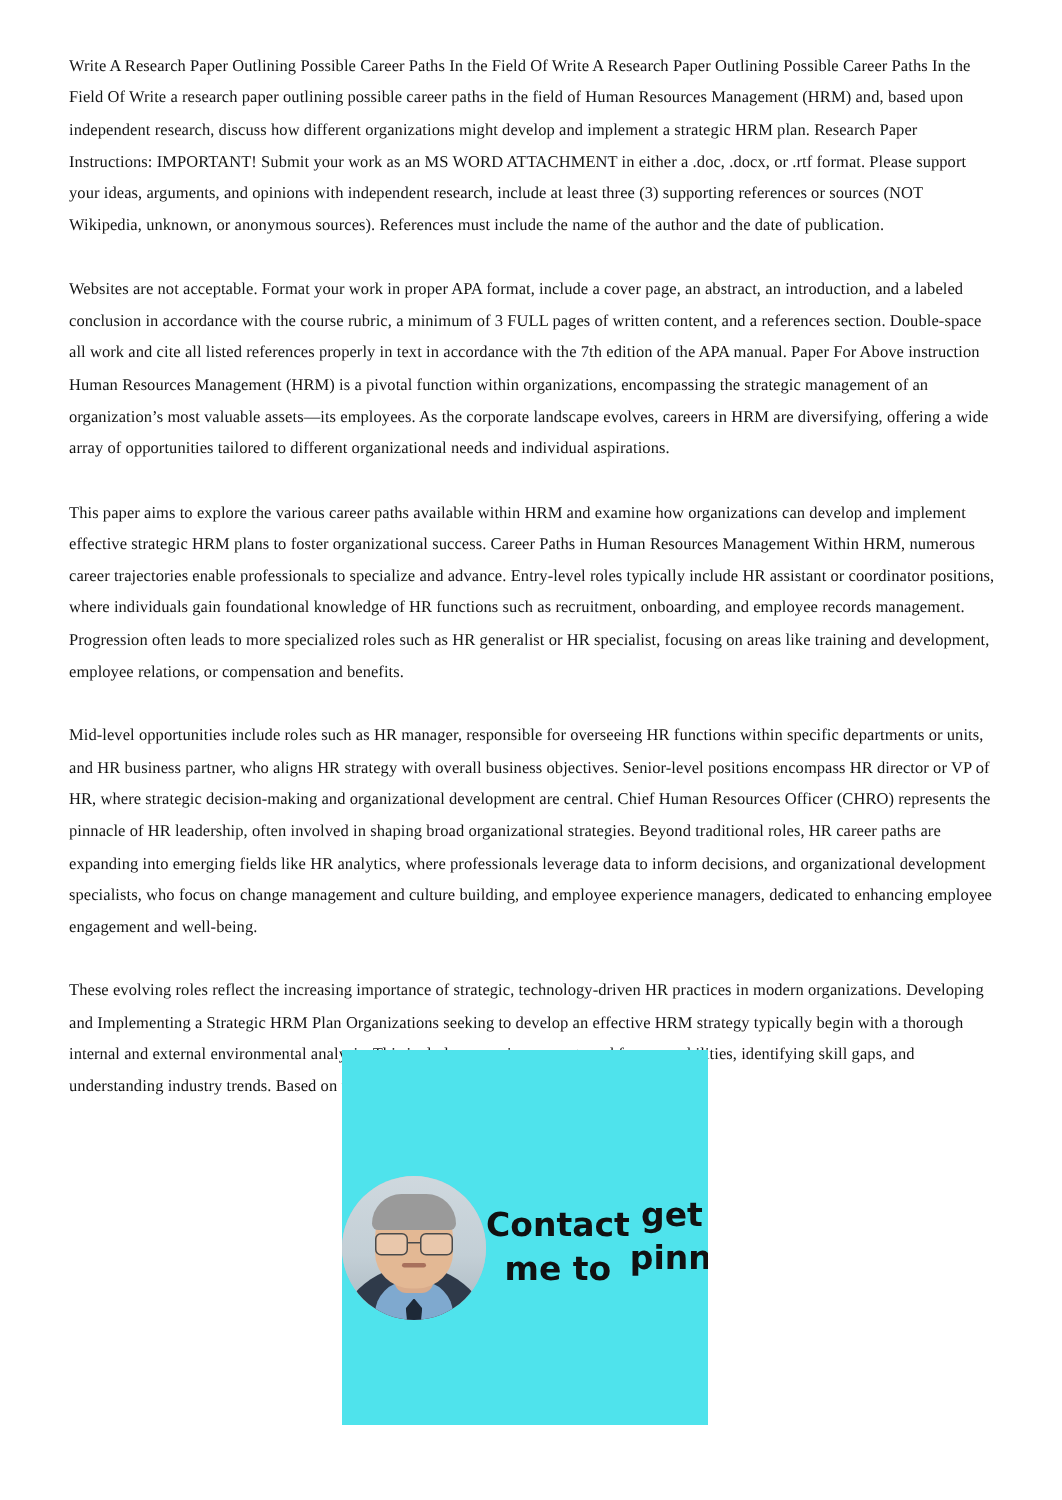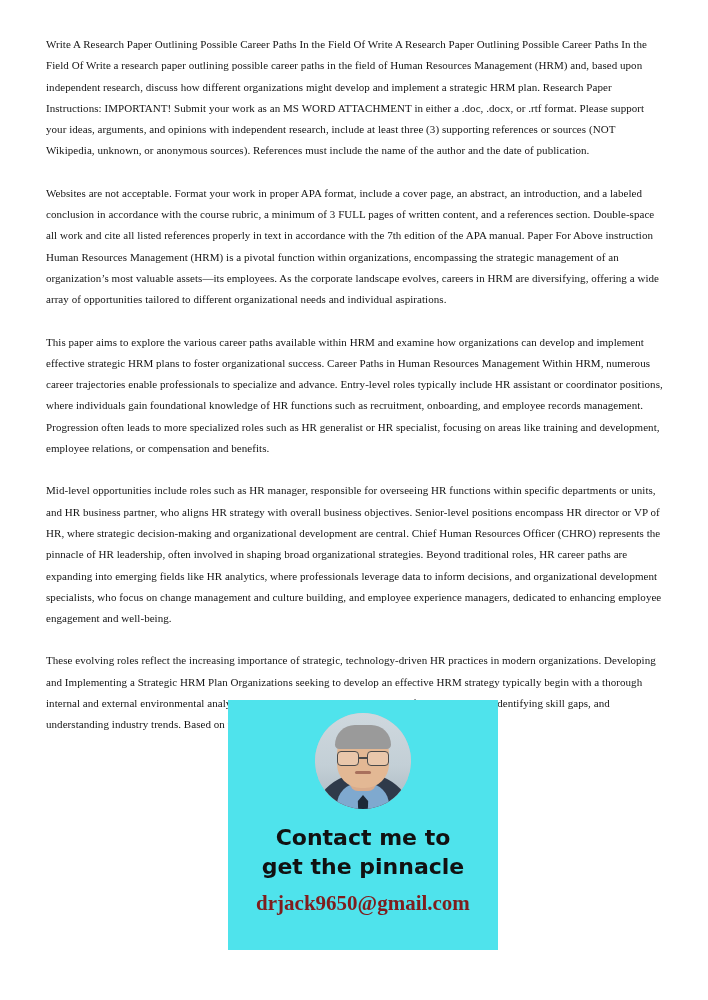--- a/index.html
+++ b/index.html
@@ -38,26 +38,25 @@
     letter-spacing: 0.05px;
   }
   .para:last-child {
     margin-bottom: 0;
   }
   
   #overlay-card {
     position: absolute;
     left: 228px;
     top: 700px;
-    width: 270px;
+    width: 244px;
     height: 250px;
     background: #4fe3ec;
     z-index: 10;
     display: flex;
-    flex-direction: column;
     align-items: center;
     overflow: hidden;
   }
   #avatar {
     position: relative;
     margin-top: 13px;
     width: 96px;
     height: 96px;
     border-radius: 50%;
     overflow: hidden;

